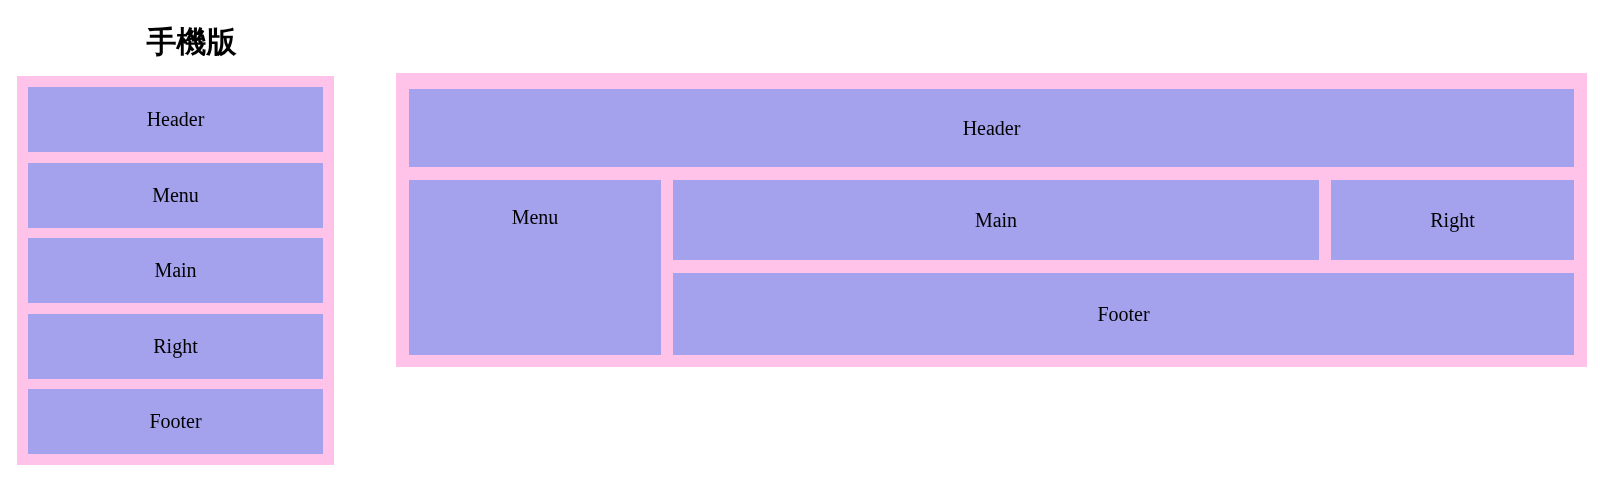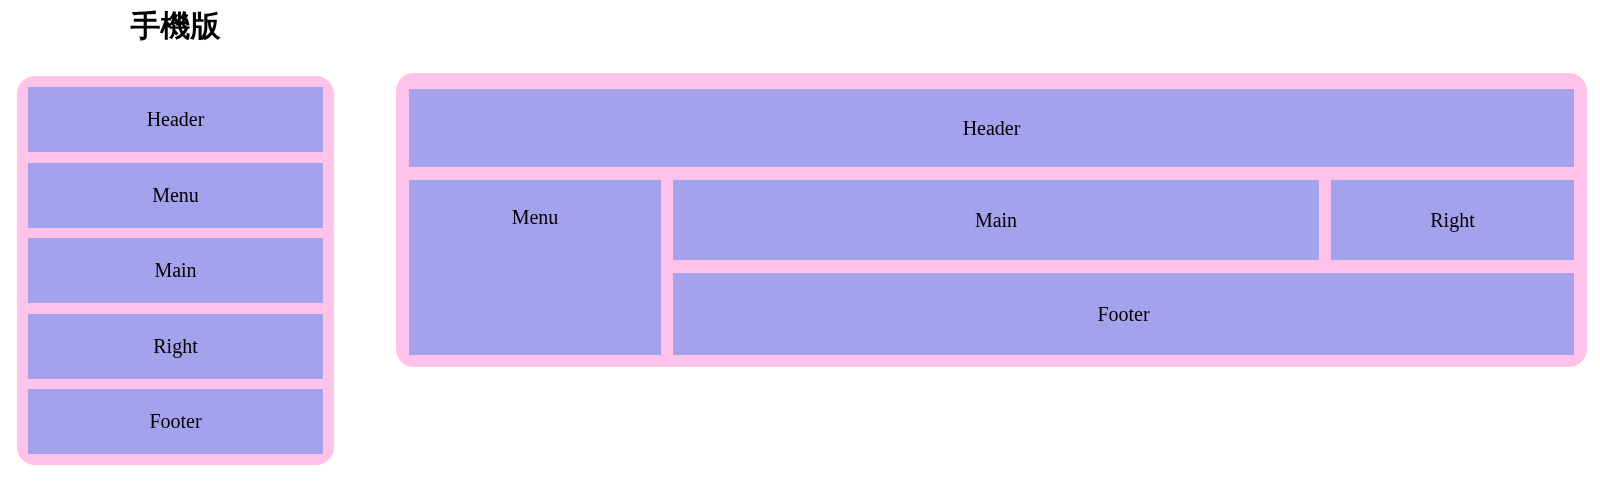--- a/index.html
+++ b/index.html
@@ -11,35 +11,34 @@
   .canvas {
     position: relative;
     width: 1600px;
     height: 489px;
     background: var(--page-bg, #ffffff);
     overflow: hidden;
   }
   .panel-title {
     position: absolute;
     top: 6px;
-    margin: 0;
+    margin: 16px;
     text-align: center;
     font-size: 30px;
     font-weight: bold;
     color: var(--text, #000000);
     line-height: 40px;
   }
   .title-mobile  { left: 17px;  width: 317px; }
   .title-desktop { left: 396px; width: 1191px; }
 
   .pink-container {
     position: absolute;
     box-sizing: border-box;
     background: var(--pink, #ffc3ea);
-    border-radius: 18px;
   }
   .box {
     background: var(--purple, #a4a1ed);
     display: flex;
     align-items: center;
     justify-content: center;
     font-family: "Liberation Serif", serif;
     font-size: 20px;
     color: var(--text, #000000);
   }

